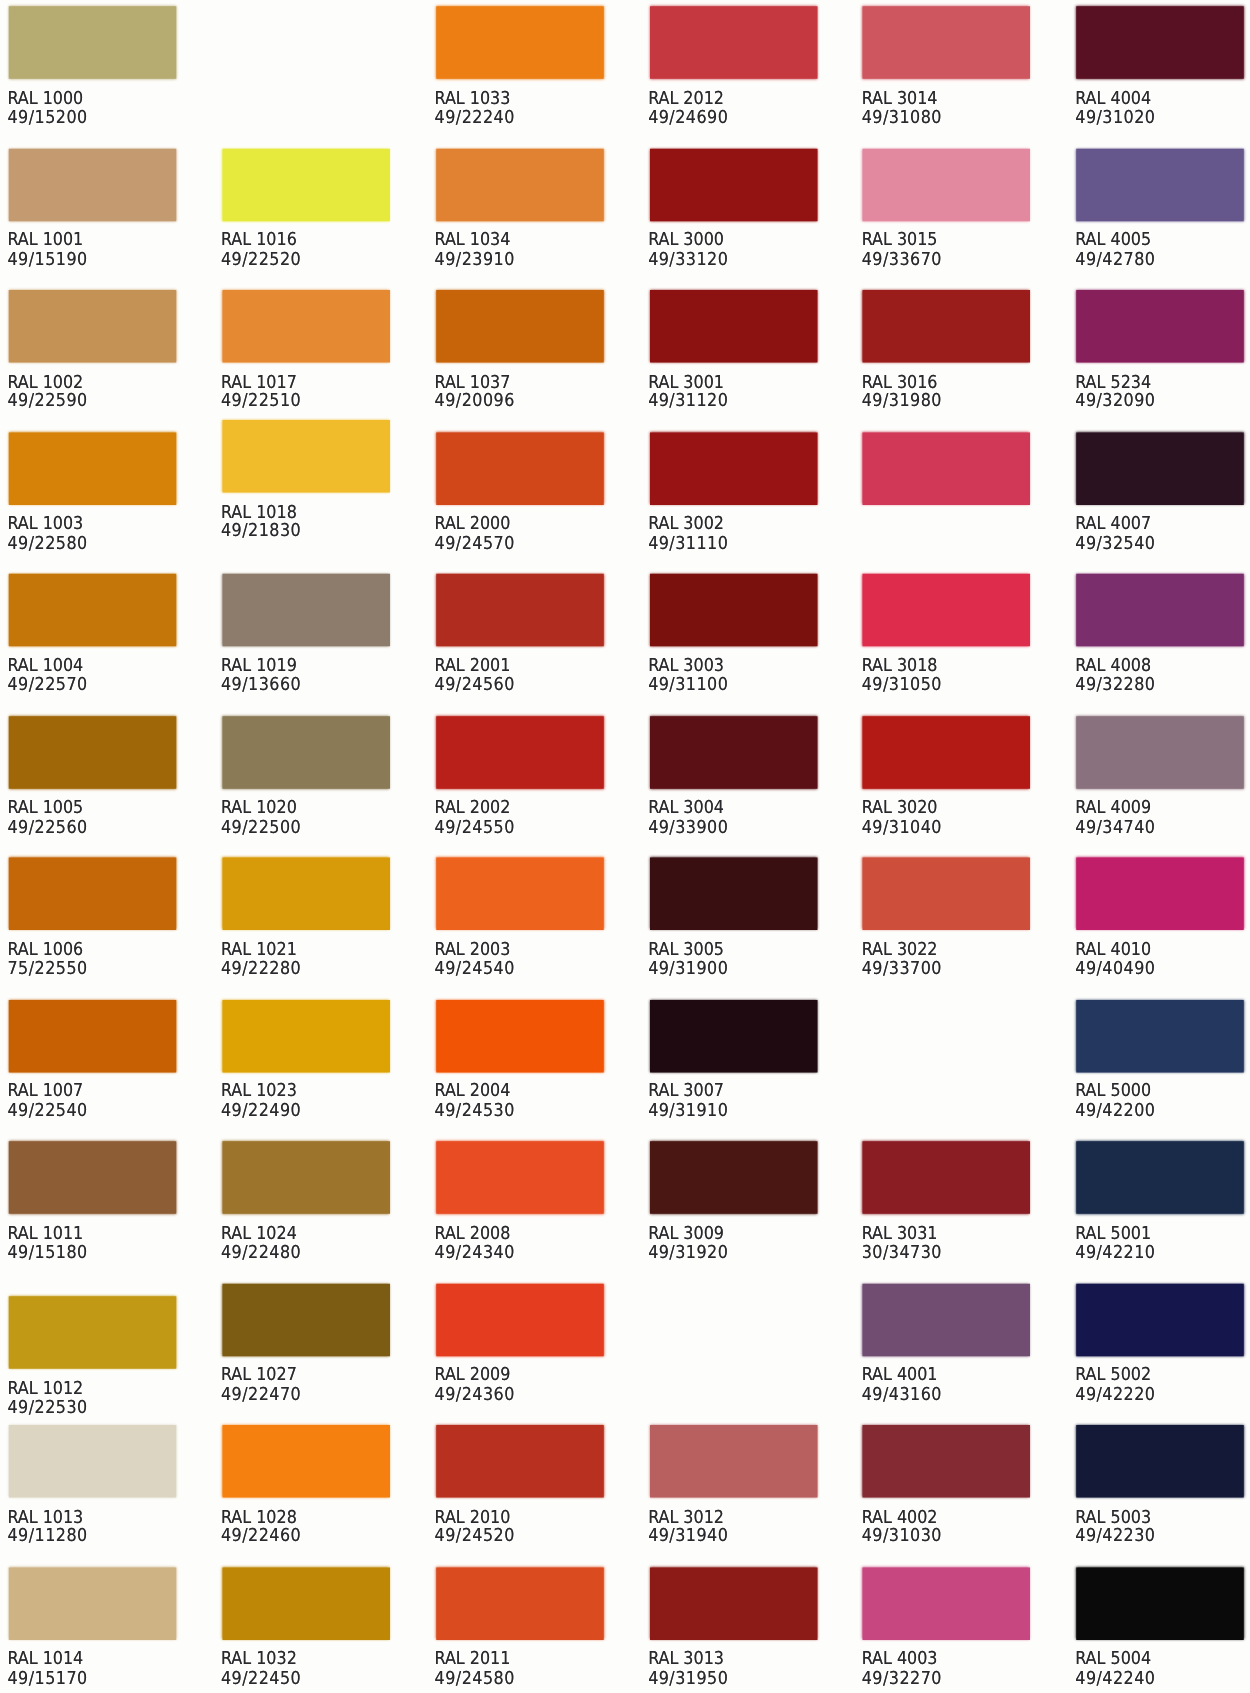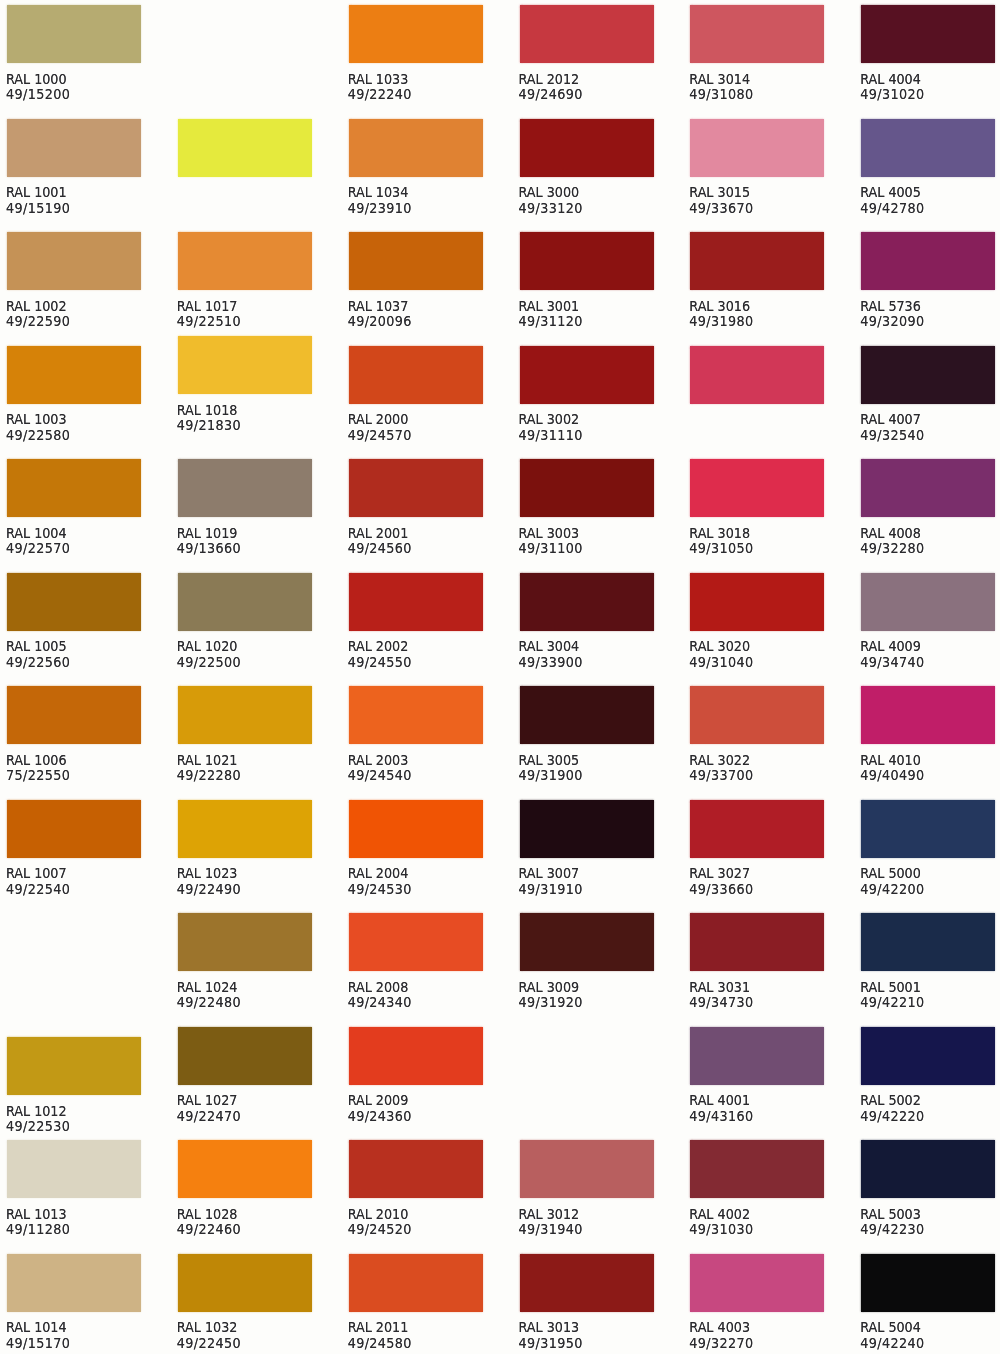--- a/index.html
+++ b/index.html
@@ -72,20 +72,24 @@
 </div>
 <div class="cell" style="left:7.05px;top:118.6px">
  <div class="swatch" title="RAL 1001" style="background-color: rgb(196, 154, 112); color: rgb(196, 154, 112);"></div>
  <div class="label">
         <div class="name">RAL 1001</div>
         <div class="code">49/15190</div>
       </div>
 </div>
 <div class="cell" style="left:177.9px;top:118.6px">
  <div class="swatch" title="RAL 1016" style="background-color: rgb(229, 234, 61); color: rgb(229, 234, 61);"></div>
+ <div class="label">
+        <div class="name">RAL 1016</div>
+        <div class="code">49/22520</div>
+      </div>
 </div>
 <div class="cell" style="left:348.75px;top:118.6px">
  <div class="swatch" title="RAL 1034" style="background-color: rgb(224, 130, 50); color: rgb(224, 130, 50);"></div>
  <div class="label">
         <div class="name">RAL 1034</div>
         <div class="code">49/23910</div>
       </div>
 </div>
 <div class="cell" style="left:519.6px;top:118.6px">
  <div class="swatch" title="RAL 3000" style="background-color: rgb(147, 19, 18); color: rgb(147, 19, 18);"></div>
@@ -139,21 +143,21 @@
 <div class="cell" style="left:690.45px;top:232.1px">
  <div class="swatch" title="RAL 3016" style="background-color: rgb(154, 29, 28); color: rgb(154, 29, 28);"></div>
  <div class="label">
         <div class="name">RAL 3016</div>
         <div class="code">49/31980</div>
       </div>
 </div>
 <div class="cell" style="left:861.3px;top:232.1px">
  <div class="swatch" title="RAL 4006" style="background-color: rgb(135, 31, 90); color: rgb(135, 31, 90);"></div>
  <div class="label">
-        <div class="name">RAL 5736</div>
+        <div class="name">RAL 5234</div>
         <div class="code">49/32090</div>
       </div>
 </div>
 <div class="cell" style="left:7.05px;top:345.6px">
  <div class="swatch" title="RAL 1003" style="background-color: rgb(214, 130, 8); color: rgb(214, 130, 8);"></div>
  <div class="label">
         <div class="name">RAL 1003</div>
         <div class="code">49/22580</div>
       </div>
 </div>
@@ -335,34 +339,34 @@
         <div class="code">49/24530</div>
       </div>
 </div>
 <div class="cell" style="left:519.6px;top:799.6px">
  <div class="swatch" title="RAL 3007" style="background-color: rgb(31, 10, 17); color: rgb(31, 10, 17);"></div>
  <div class="label">
         <div class="name">RAL 3007</div>
         <div class="code">49/31910</div>
       </div>
 </div>
-<div class="cell" style="left:690.45px;top:799.6px">
- <div class="swatch" title="RAL 3027" style="background-color: rgb(176, 29, 38); color: rgb(176, 29, 38);"></div>
- <div class="label">
-        <div class="name">RAL 3027</div>
-        <div class="code">49/33660</div>
-      </div>
-</div>
 <div class="cell" style="left:861.3px;top:799.6px">
  <div class="swatch" title="RAL 5000" style="background-color: rgb(36, 55, 94); color: rgb(36, 55, 94);"></div>
  <div class="label">
         <div class="name">RAL 5000</div>
         <div class="code">49/42200</div>
       </div>
 </div>
+<div class="cell" style="left:7.05px;top:913.1px">
+ <div class="swatch" title="RAL 1011" style="background-color: rgb(141, 93, 53); color: rgb(141, 93, 53);"></div>
+ <div class="label">
+        <div class="name">RAL 1011</div>
+        <div class="code">49/15180</div>
+      </div>
+</div>
 <div class="cell" style="left:177.9px;top:913.1px">
  <div class="swatch" title="RAL 1024" style="background-color: rgb(156, 116, 44); color: rgb(156, 116, 44);"></div>
  <div class="label">
         <div class="name">RAL 1024</div>
         <div class="code">49/22480</div>
       </div>
 </div>
 <div class="cell" style="left:348.75px;top:913.1px">
  <div class="swatch" title="RAL 2008" style="background-color: rgb(231, 76, 35); color: rgb(231, 76, 35);"></div>
  <div class="label">
@@ -374,21 +378,21 @@
  <div class="swatch" title="RAL 3009" style="background-color: rgb(74, 23, 19); color: rgb(74, 23, 19);"></div>
  <div class="label">
         <div class="name">RAL 3009</div>
         <div class="code">49/31920</div>
       </div>
 </div>
 <div class="cell" style="left:690.45px;top:913.1px">
  <div class="swatch" title="RAL 3031" style="background-color: rgb(138, 29, 36); color: rgb(138, 29, 36);"></div>
  <div class="label">
         <div class="name">RAL 3031</div>
-        <div class="code">49/34730</div>
+        <div class="code">30/34730</div>
       </div>
 </div>
 <div class="cell" style="left:861.3px;top:913.1px">
  <div class="swatch" title="RAL 5001" style="background-color: rgb(26, 43, 74); color: rgb(26, 43, 74);"></div>
  <div class="label">
         <div class="name">RAL 5001</div>
         <div class="code">49/42210</div>
       </div>
 </div>
 <div class="cell" style="left:7.05px;top:1037px">

